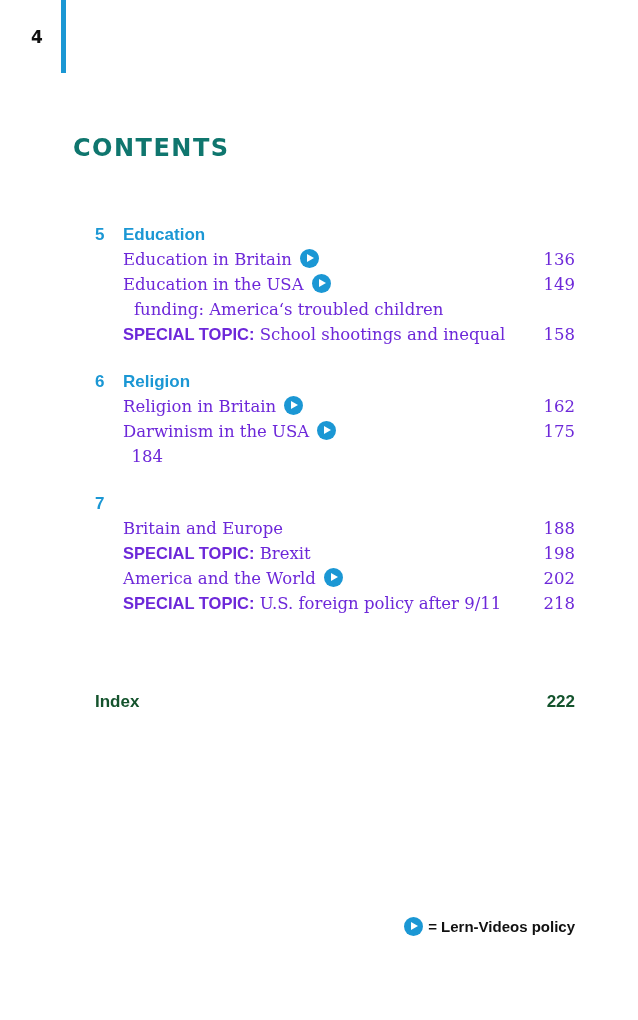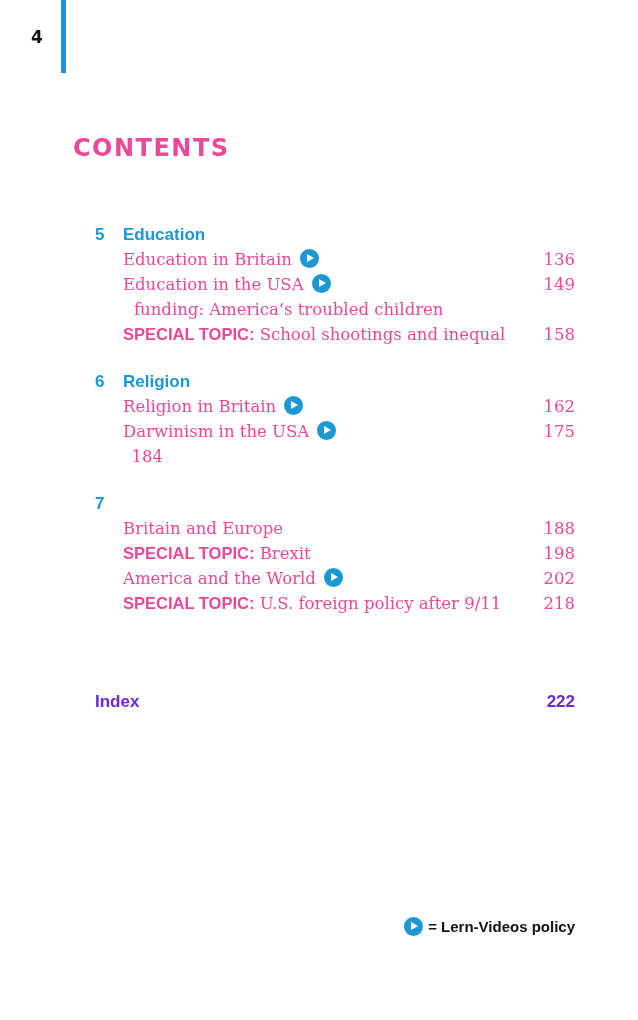--- a/index.html
+++ b/index.html
@@ -7,51 +7,51 @@
   .page-number {
     position: absolute; left: 31px; top: 27px;
     font-family: "DejaVu Sans", sans-serif; font-weight: bold; font-size: 17px; color: #111;
   }
   .page-rule {
     position: absolute; left: 61px; top: 0; width: 5px; height: 73px; background: #1b97d4;
   }
   .title {
     position: absolute; left: 73px; top: 134px;
     font-family: "DejaVu Sans", sans-serif; font-weight: bold; font-size: 24px;
-    letter-spacing: 1.5px; color: #ec4899;
+    letter-spacing: 1.5px; color: #0f766e;
   }
   .toc { position: absolute; left: 95px; top: 222px; width: 480px; }
   .chapter { margin-bottom: 22px; }
   .chapter-head {
     font-family: "Liberation Sans", sans-serif; font-weight: bold; font-size: 17px;
     color: #1b97d4; height: 25px; line-height: 25px; display: flex;
   }
   .chapter-num { width: 28px; }
   .entry {
     display: flex; justify-content: space-between; align-items: flex-end;
     padding-left: 28px;
-    font-family: "DejaVu Serif", serif; font-size: 16.5px; color: #ec4899;
+    font-family: "DejaVu Serif", serif; font-size: 16.5px; color: #6d28d9;
   }
   .entry-line { line-height: 25px; }
   .entry-text { display: flex; flex-direction: column; }
   .entry-text .cont { padding-left: 11px; }
   .special { font-family: "Liberation Sans", sans-serif; font-weight: bold; font-size: 16.5px; }
   .pg { line-height: 25px; text-align: right; min-width: 40px; }
   .play {
     display: inline-block; width: 19px; height: 19px; border-radius: 50%;
     background: #1b97d4; position: relative; vertical-align: -3px; margin-left: 8px;
   }
   .play::after {
     content: ""; position: absolute; left: 7px; top: 5px;
     border-left: 7px solid #fff; border-top: 4.5px solid transparent; border-bottom: 4.5px solid transparent;
   }
   .index-row {
     position: absolute; left: 95px; top: 692px; width: 480px;
     display: flex; justify-content: space-between;
-    font-family: "Liberation Sans", sans-serif; font-weight: bold; font-size: 17px; color: #6d28d9;
+    font-family: "Liberation Sans", sans-serif; font-weight: bold; font-size: 17px; color: #14532d;
   }
   .legend {
     position: absolute; right: 63px; top: 917px;
     font-family: "Liberation Sans", sans-serif; font-weight: bold; font-size: 15px; color: #111;
     display: flex; align-items: center;
   }
   .legend .play { margin: 0 5px 0 0; vertical-align: middle; }
 </style>
 </head>
 <body>

